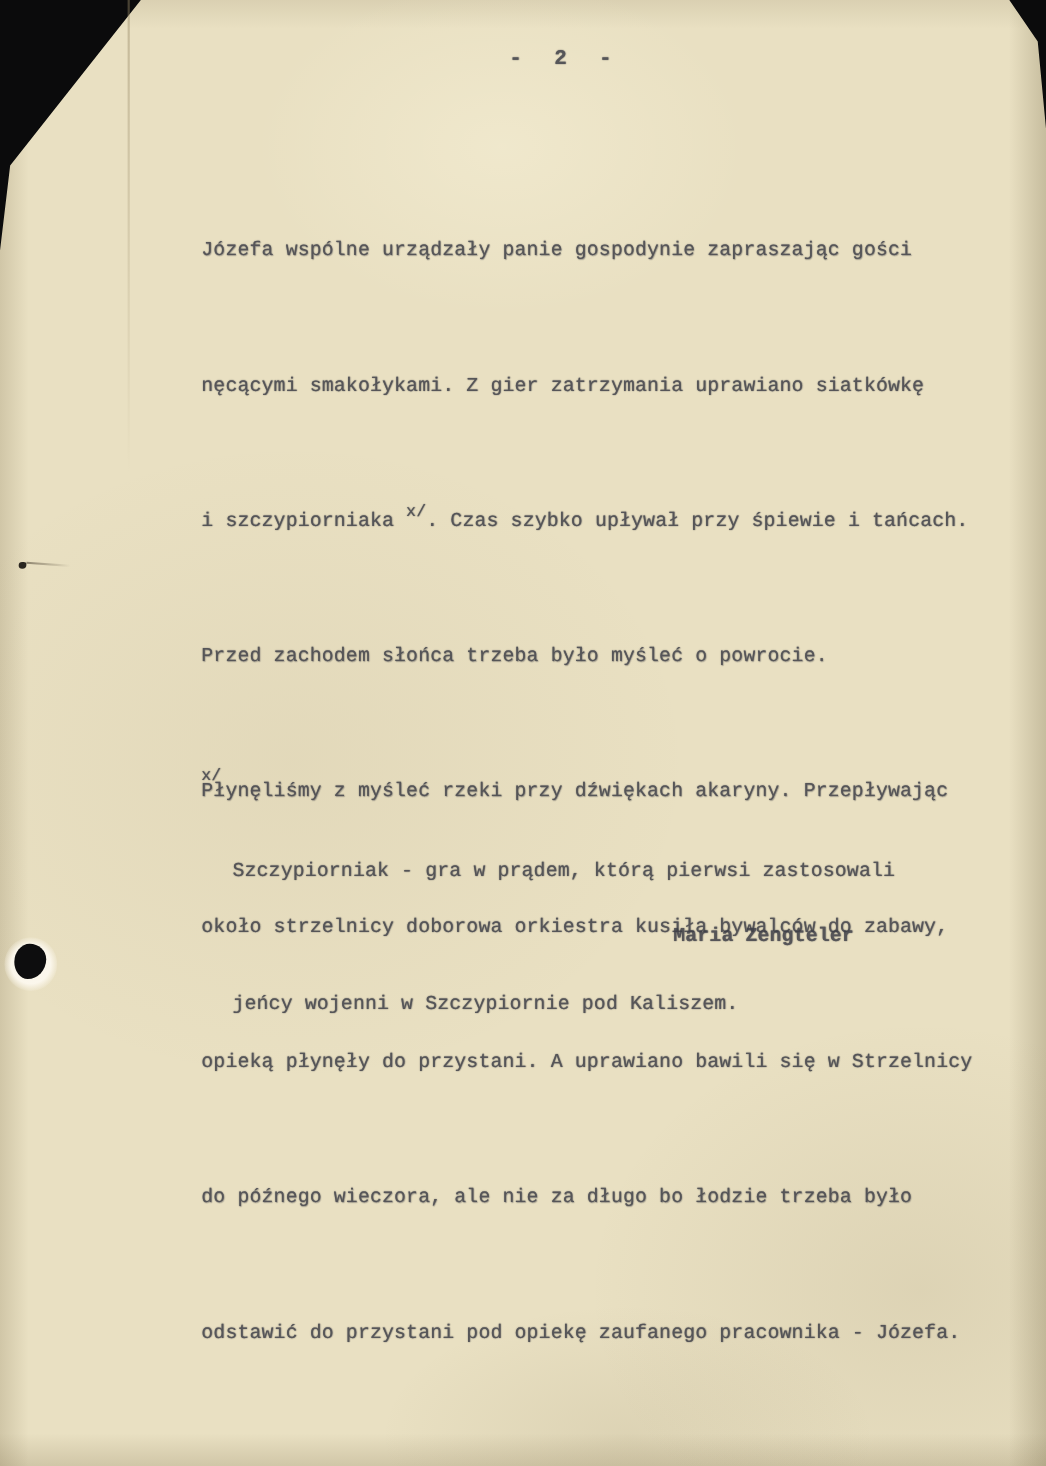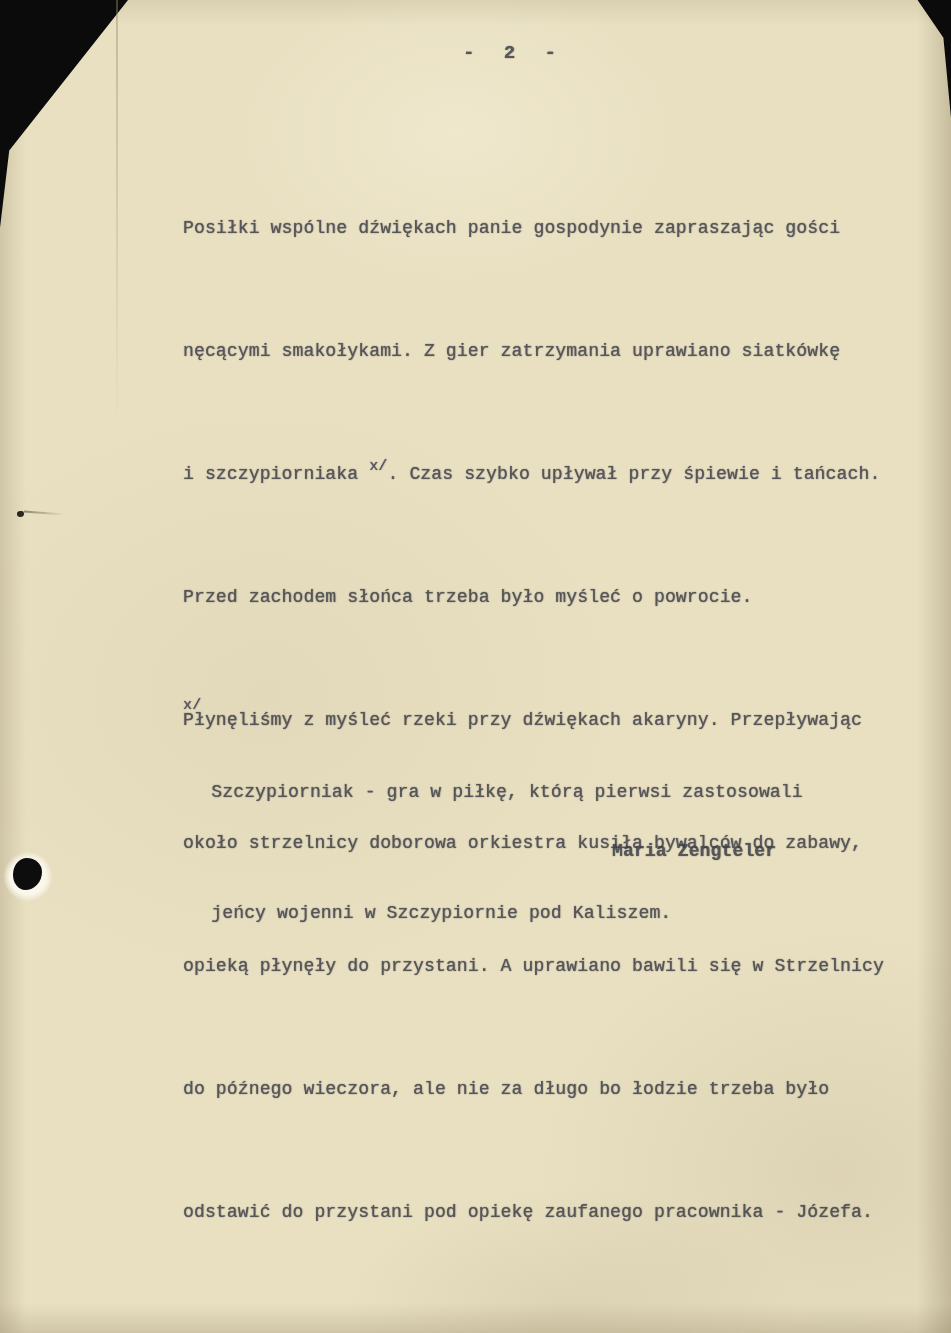--- a/index.html
+++ b/index.html
@@ -128,37 +128,37 @@
   <div class="corner-tr"></div>
   <div class="crease"></div>
   <div class="hole-halo"></div>
   <div class="hole"></div>
   <div class="speck"></div>
   <div class="scratch"></div>
 
   <div class="pageno typed">- 2 -</div>
 
   <div class="body-block typed">
-    <div class="line">Posiłki wspólne dźwiękach panie gospodynie zapraszając gości</div>
+    <div class="line">Józefa wspólne urządzały panie gospodynie zapraszając gości</div>
     <div class="line">nęcącymi smakołykami. Z gier zatrzymania uprawiano siatkówkę</div>
     <div class="line"><span>i szczypiorniaka </span><span class="sup">x/</span><span>. Czas szybko upływał przy śpiewie i tańcach.</span></div>
     <div class="line">Przed zachodem słońca trzeba było myśleć o powrocie.</div>
     <div class="line">Płynęliśmy z myśleć rzeki przy dźwiękach akaryny. Przepływając</div>
     <div class="line">około strzelnicy doborowa orkiestra kusiła bywalców do zabawy,</div>
     <div class="line">opieką płynęły do przystani. A uprawiano bawili się w Strzelnicy</div>
     <div class="line">do późnego wieczora, ale nie za długo bo łodzie trzeba było</div>
     <div class="line">odstawić do przystani pod opiekę zaufanego pracownika - Józefa.</div>
     
     
     
   </div>
 
   <div class="footnote typed">
     <span class="sup fn-marker">x/</span>
     <span class="fn-text">
-      <div class="line">Szczypiorniak - gra w piłkę, którą pierwsi zastosowali</div>
+      <div class="line">Szczypiorniak - gra w prądem, którą pierwsi zastosowali</div>
       <div class="line">jeńcy wojenni w Szczypiornie pod Kaliszem.</div>
     </span>
   </div>
 
   <div class="signature typed">Maria Zengteler</div>
 
 </div>
 
 </body></html>

